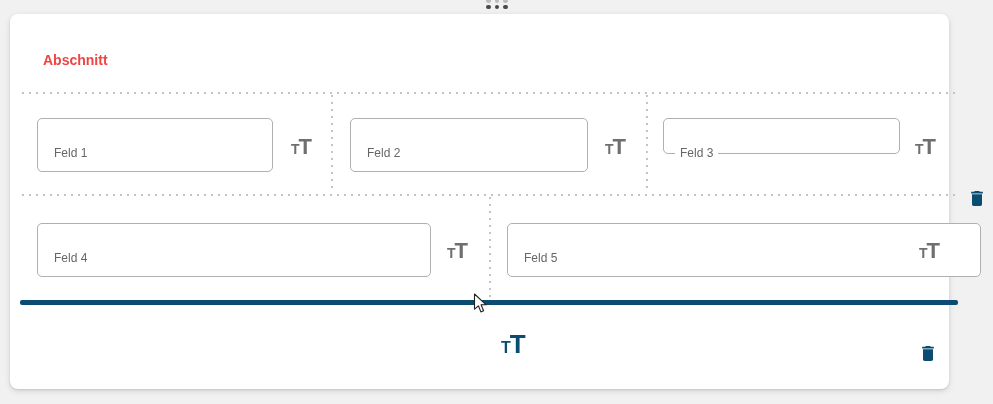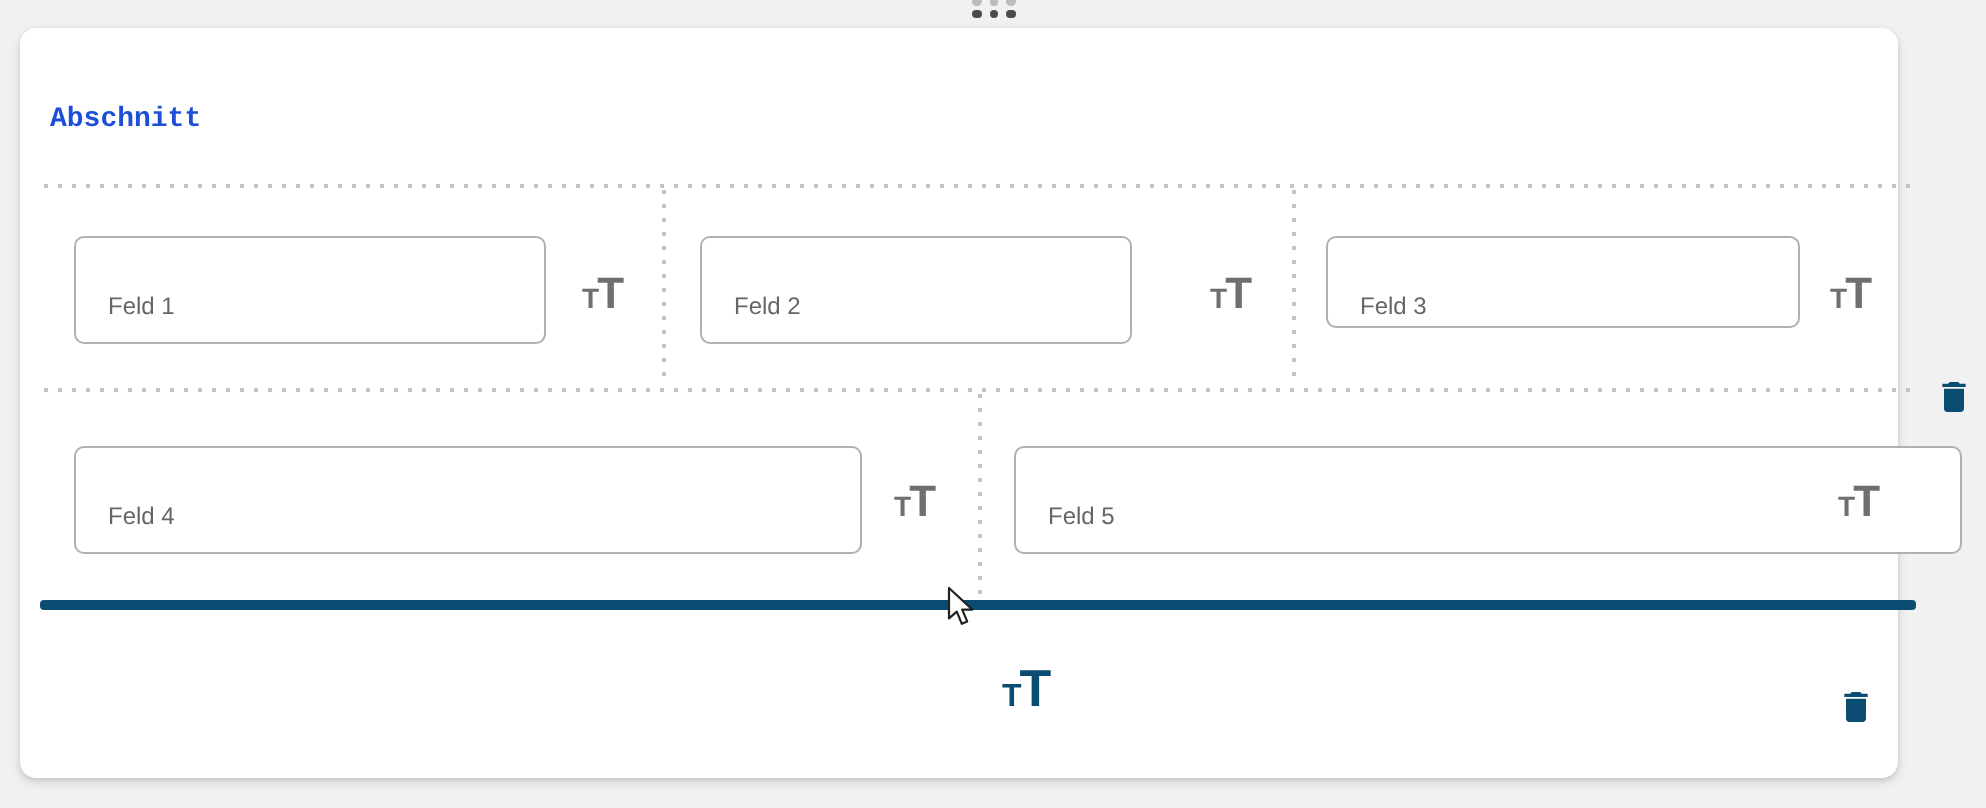--- a/index.html
+++ b/index.html
@@ -18,22 +18,22 @@
   .drag-row span { width: 4.5px; height: 4.5px; border-radius: 50%; background: #4a4a4a; display: block; }
   .drag-row.clipped span { background: #bdbdbd; }
 
   
   .card {
     position: absolute; left: 10px; top: 14px; width: 939px; height: 375px;
     background: #ffffff; border-radius: 8px;
     box-shadow: 0 1px 2px rgba(0,0,0,.10), 0 2px 6px rgba(0,0,0,.12);
   }
   .section-title {
-    position: absolute; left: 15px; top: 39px;
-    font-size: 14px; font-weight: bold; color: #1d4ed8; line-height: 14px; font-family: Liberation Mono, monospace;
+    position: absolute; left: 33px; top: 39px;
+    font-size: 14px; font-weight: bold; color: #ef4444; line-height: 14px;
   }
 
   
   .hline { position: absolute; height: 2px;
     background-image: repeating-linear-gradient(90deg, #c3c3c3 0 2px, transparent 2px 7px); }
   .vline { position: absolute; width: 2px;
     background-image: repeating-linear-gradient(180deg, #c3c3c3 0 2px, transparent 2px 7px); }
   .hline-a { left: 12px; top: 78px;  width: 934px; }
   .hline-b { left: 12px; top: 180px; width: 934px; }
   .vline-1 { left: 321px; top: 81px;  height: 98px; }
@@ -49,22 +49,22 @@
   .field label {
     position: absolute; top: -9px; left: 11px; background: #fff; padding: 0 5px;
     font-size: 12px; color: #666; line-height: 15px; white-space: nowrap; margin-top: 36px;
   }
   .field input {
     position: absolute; left: 6px; top: 6px; width: calc(100% - 12px); height: calc(100% - 12px);
     border: none; outline: none; background: transparent; font-size: 14px; color: #222;
     font-family: "Liberation Sans", sans-serif;
   }
   .f1 { left: 27px;  top: 104px; width: 236px; height: 54px; }
-  .f2 { left: 340px; top: 104px; width: 216px; height: 54px; }
-  .f3 { left: 653px; top: 104px; width: 237px; height: 46px; }
+  .f2 { left: 340px; top: 104px; width: 238px; height: 54px; }
+  .f3 { left: 653px; top: 104px; width: 237px; height: 36px; }
   .f4 { left: 27px;  top: 209px; width: 394px; height: 54px; }
   .f5 { left: 497px; top: 209px; width: 474px; height: 54px; }
   .f6 { left: 31px;  top: 313px; width: 861px; height: 54px; }
 
   
   .tt { position: absolute; display: flex; align-items: baseline; color: #6f6f6f;
         font-weight: bold; letter-spacing: -1px; cursor: pointer; user-select: none; }
   .tt .t-sm { font-size: 14px; line-height: 1; }
   .tt .t-lg { font-size: 22px; line-height: 1; }
   .tt1 { left: 281px; top: 122px; }

